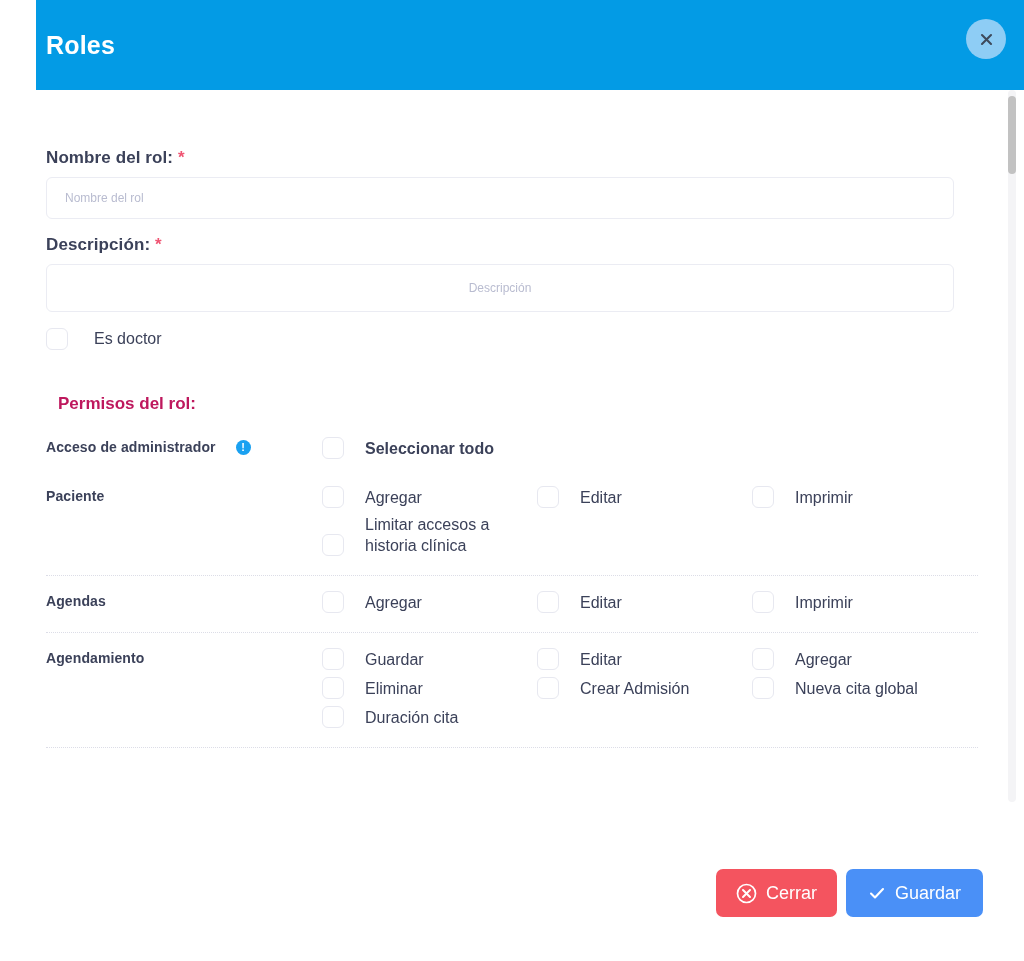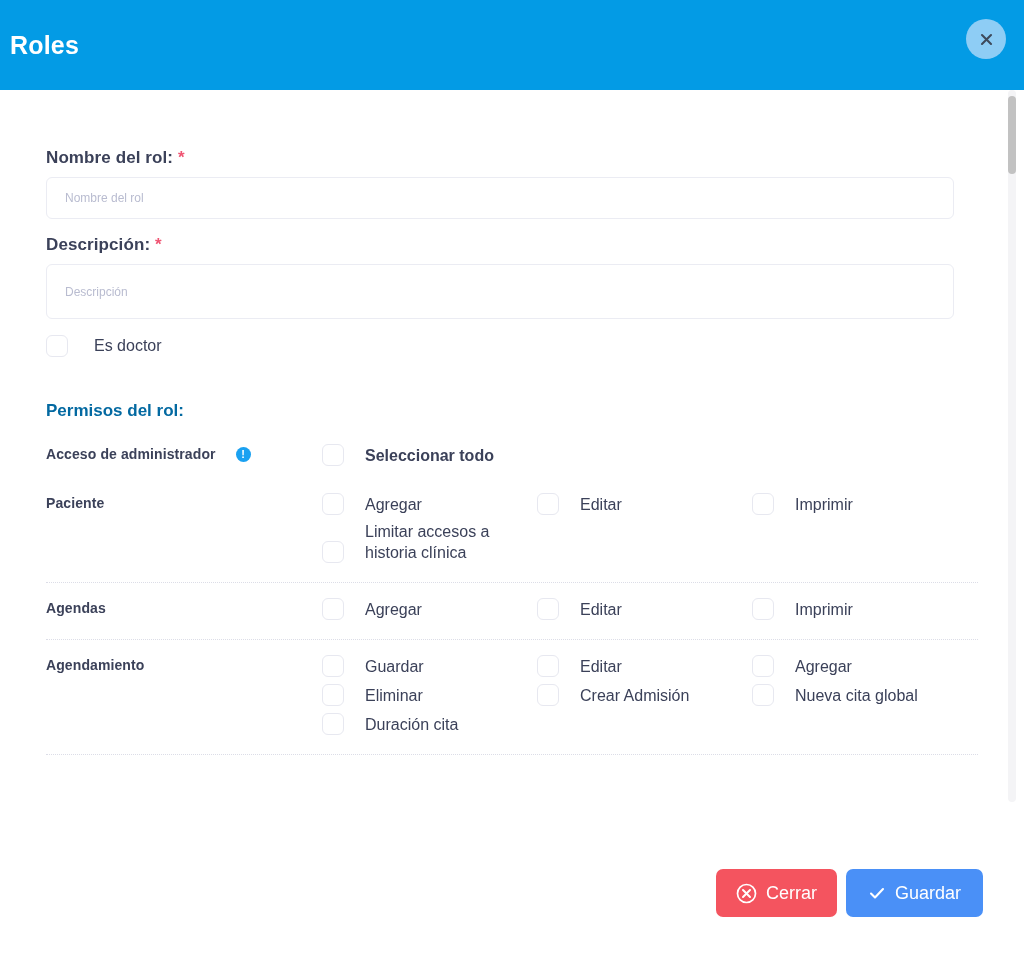--- a/index.html
+++ b/index.html
@@ -22,20 +22,21 @@
   
   .modal-header {
     height: 90px;
     background: #039BE5;
     display: flex;
     align-items: center;
     justify-content: space-between;
     padding: 0 24px 0 8px;
     flex: 0 0 auto;
     position: relative;
+    margin-left: 36px;
   }
   .modal-title {
     color: #ffffff;
     font-size: 25px;
     font-weight: bold;
     letter-spacing: .2px;
     padding-left: 2px;
   }
   .close-circle {
     width: 40px; height: 40px;
@@ -77,21 +78,21 @@
     border: 1px solid #ebecf3;
     border-radius: 6px;
     padding: 0 18px;
     font-size: 12px;
     color: #3b4159;
     font-family: "Liberation Sans", sans-serif;
     background: #fff;
     outline: none;
     margin-bottom: 16px;
   }
-  .text-input.tall { height: 55px; }
+  .text-input.tall { height: 48px; text-align: center; }
   .text-input::placeholder { color: #b9bcd0; }
 
   
   .cbox {
     width: 22px; height: 22px;
     border: 1px solid #e7e8f0;
     border-radius: 6px;
     background: #fff;
     flex: 0 0 auto;
     cursor: pointer;
@@ -101,22 +102,22 @@
     display: flex; align-items: center; gap: 26px;
     margin-top: 6px;
   }
   .cb-row .cb-label {
     font-size: 16px; color: #3b4159;
   }
 
   .section-title {
     font-size: 17px;
     font-weight: bold;
-    color: #0369a1;
-    margin: 44px 0 0 0;
+    color: #be185d;
+    margin: 44px 0 0 12px;
   }
 
   
   .perm-row {
     display: flex;
     align-items: flex-start;
     padding: 14px 0 13px 0;
   }
   .perm-row.divider { border-bottom: 1px dotted #dcdde7; }
   .perm-row.top-row { padding-top: 22px; padding-bottom: 6px; }

